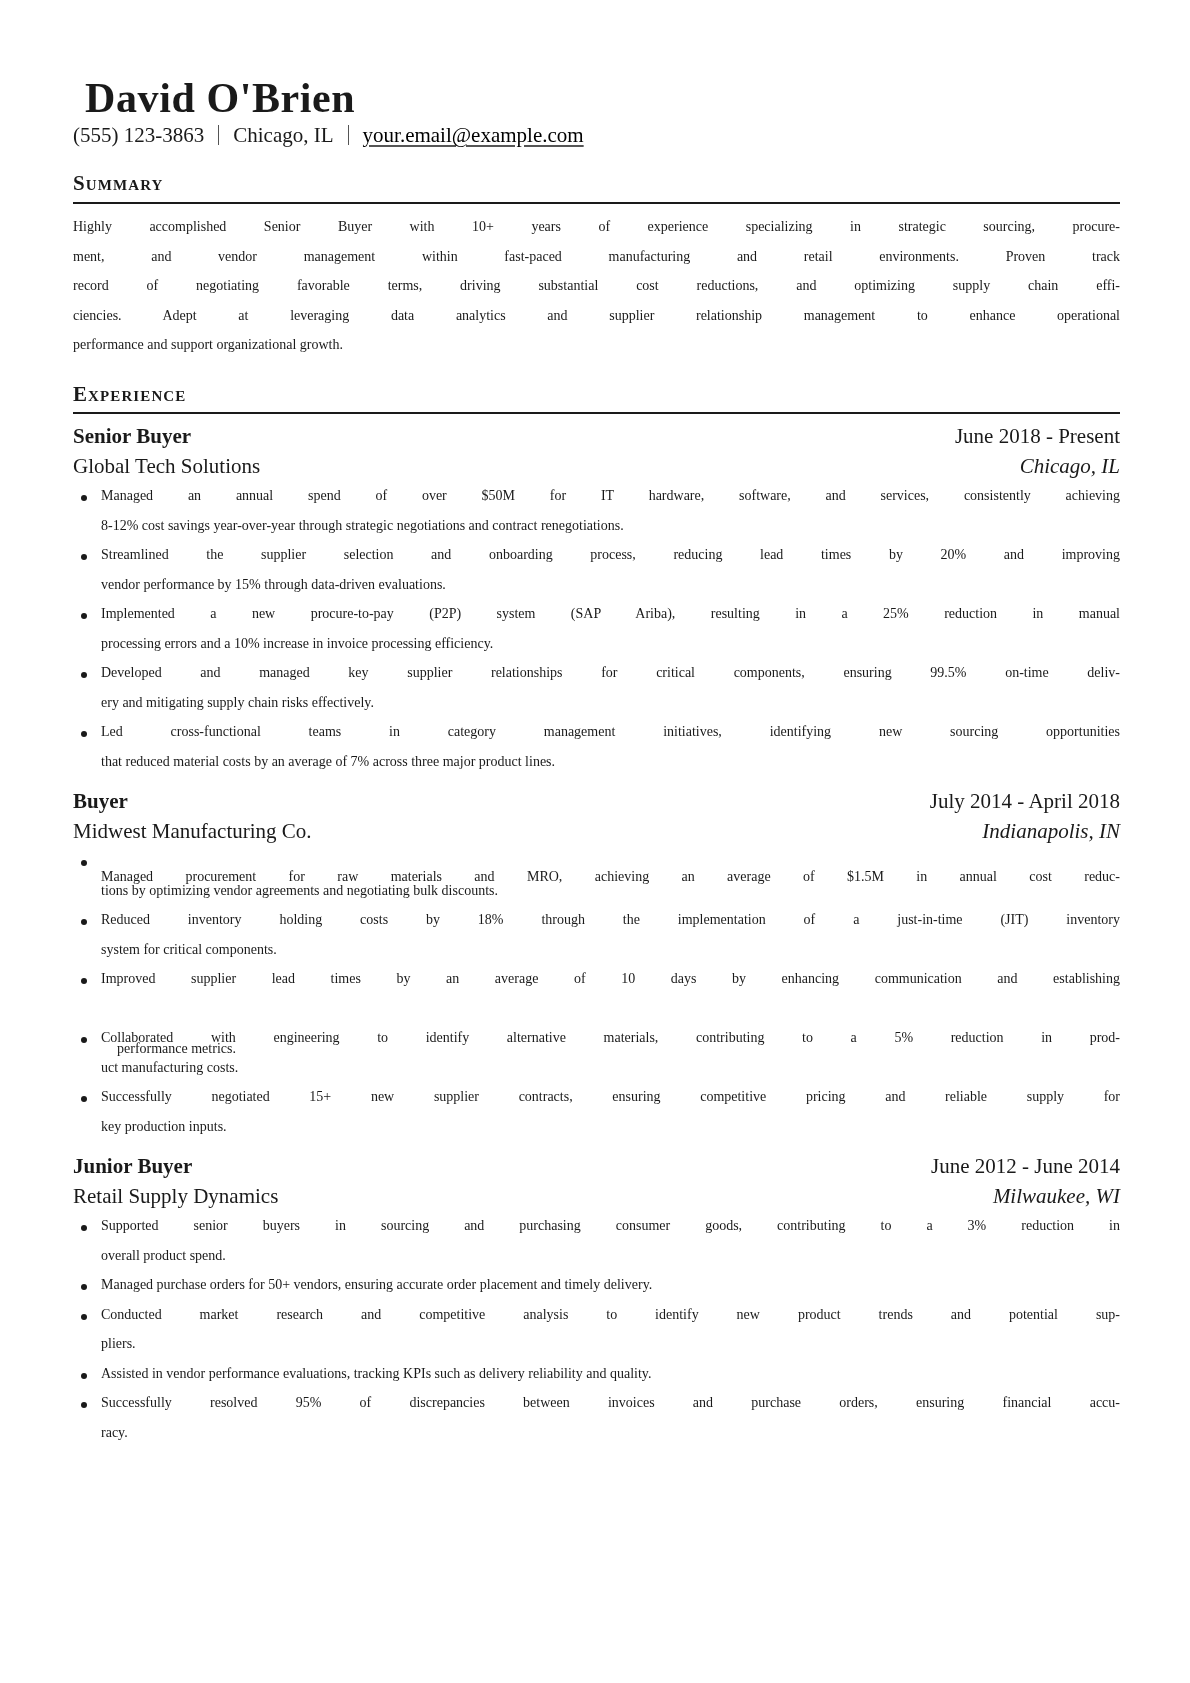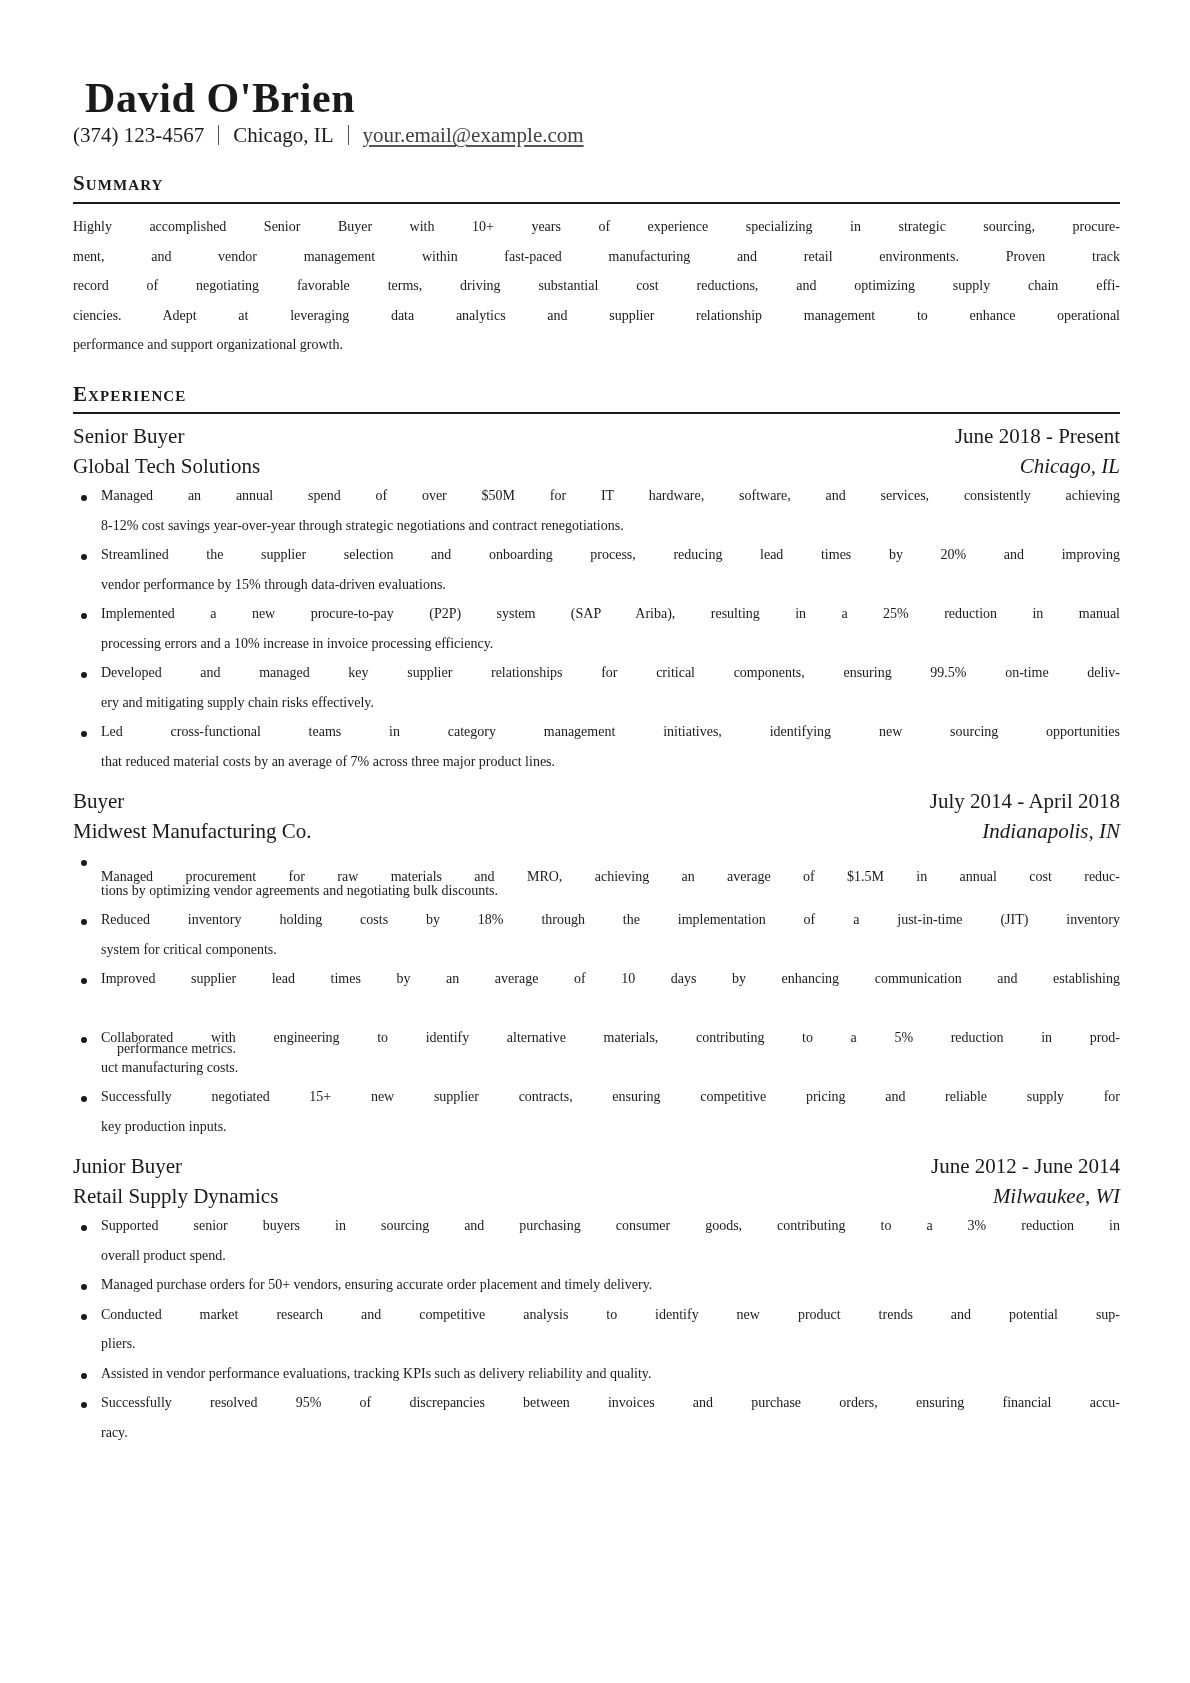--- a/index.html
+++ b/index.html
@@ -2,39 +2,39 @@
 <html><head>
 <meta charset="utf-8">
 <style>
   html, body { margin: 0; padding: 0; background: #ffffff; }
   body { width: 1190px; height: 1683px; position: relative; overflow: hidden; color: #1a1a1a;
          font-family: "Liberation Serif", "DejaVu Serif", serif; }
   .page { position: absolute; left: 73px; top: 0; width: 1047px; }
   .name { position: absolute; top: 62px; left: 0; font-size: 42px; font-weight: bold; line-height: 48px; letter-spacing: 0.6px; margin: 12px; }
   .contact { position: absolute; top: 122px; left: 0; font-size: 21px; line-height: 26px; white-space: nowrap; }
   .contact .sep { display: inline-block; width: 1px; height: 20px; background: #555; vertical-align: -3px; margin: 0 14px; }
-  .contact a { color: #404040; text-decoration: underline; text-decoration-color: #555; text-underline-offset: 3px; }
+  .contact a { color: #000000; text-decoration: underline; text-decoration-color: #555; text-underline-offset: 3px; }
   .section-title { position: absolute; left: 0; font-size: 21px; font-weight: bold; font-variant: small-caps; letter-spacing: 1.1px; line-height: 26px; margin: 0; }
   .rule { position: absolute; left: 0; width: 1047px; height: 2px; background: #1a1a1a; }
   .line { position: absolute; left: 0; width: 1047px; font-size: 14px; line-height: 29.5px; height: 29.5px; white-space: nowrap; text-align: justify; text-align-last: justify; }
   .line.last { text-align-last: left; }
   .bline { left: 28px; width: 1019px; }
   .bullet-dot { position: absolute; left: 8px; width: 6px; height: 6px; border-radius: 50%; background: #1a1a1a; }
   .row { position: absolute; left: 0; width: 1047px; font-size: 21px; line-height: 29.5px; height: 29.5px; display: flex; justify-content: space-between; }
-  .row .title { font-weight: normal; }
+  .row .title { font-weight: bold; }
   .row .loc { font-style: italic; }
 </style>
 </head>
 <body>
 
 <div class="page">
   <h1 class="name">David O'Brien</h1>
 
   <div class="contact">
-    <span>(374) 123-4567</span><span class="sep"></span><span>Chicago, IL</span><span class="sep"></span><a href="#">your.email@example.com</a>
+    <span>(555) 123-3863</span><span class="sep"></span><span>Chicago, IL</span><span class="sep"></span><a href="#">your.email@example.com</a>
   </div>
 
   <h2 class="section-title" style="top:170px">Summary</h2>
   <div class="rule" style="top:202px"></div>
   <div id="summary-body">
       <div class="line" style="top: 212px;">Highly accomplished Senior Buyer with 10+ years of experience specializing in strategic sourcing, procure-</div>
       <div class="line" style="top: 241.5px;">ment, and vendor management within fast-paced manufacturing and retail environments. Proven track</div>
       <div class="line" style="top: 271px;">record of negotiating favorable terms, driving substantial cost reductions, and optimizing supply chain effi-</div>
       <div class="line" style="top: 300.5px;">ciencies. Adept at leveraging data analytics and supplier relationship management to enhance operational</div>
       <div class="line last" style="top: 330px;">performance and support organizational growth.</div>

